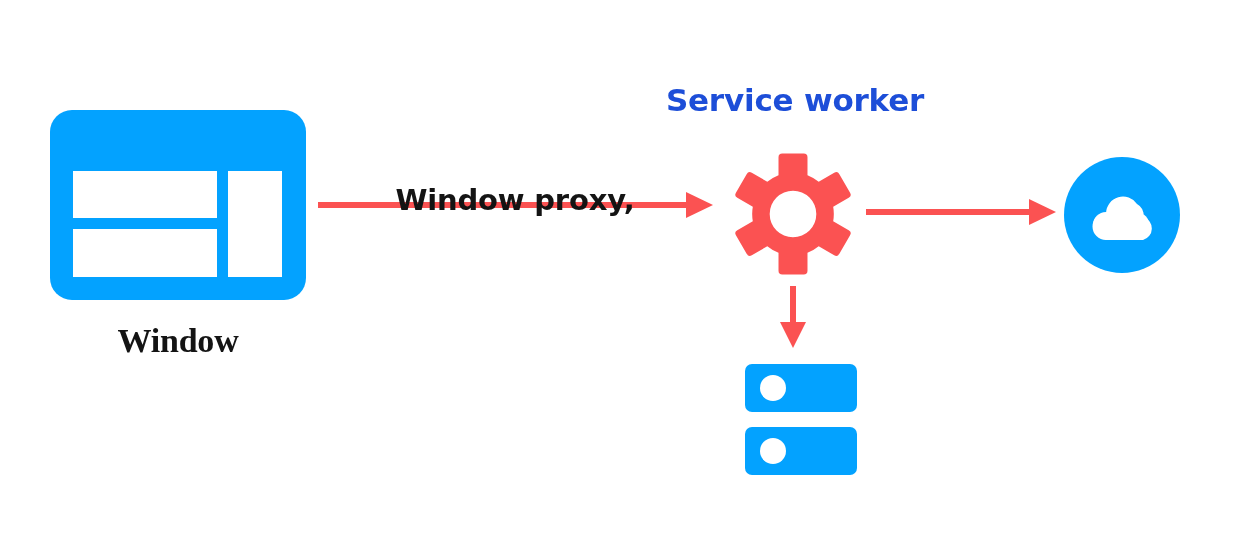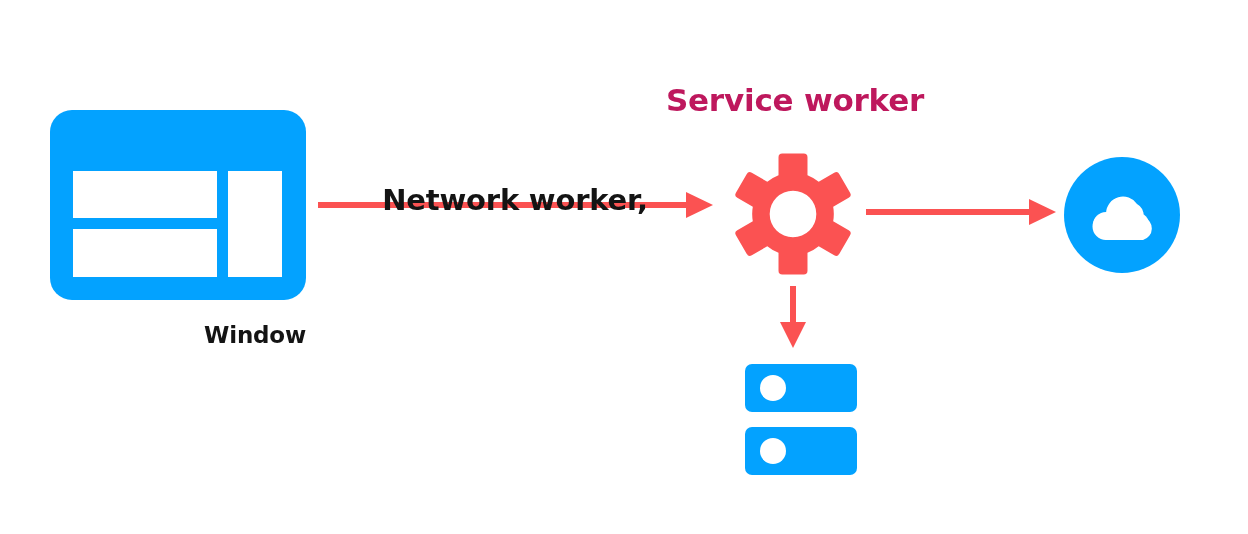--- a/index.html
+++ b/index.html
@@ -40,22 +40,23 @@
   .label {
     color: #141414;
     font-weight: bold;
     letter-spacing: -0.2px;
     white-space: pre;
   }
   .label-window {
     left: 50px;
     top: 322px;
     width: 256px;
-    text-align: right;
-    font-size: 23px;
+    text-align: center;
+    font-size: 34px;
+    font-family: Liberation Serif, serif;
   }
   .label-caption {
     left: 370px;
     top: 104px;
     width: 290px;
     text-align: center;
     font-size: 29px;
     line-height: 1.33;
   }
   .label-sw {
@@ -135,24 +136,24 @@
   <div class="abs label label-window" style="color: rgb(20, 20, 20);">Window</div>
 
   <div class="abs arrow arrow-window-sw">
     <svg viewBox="0 0 395 26" width="395" height="26" xmlns="http://www.w3.org/2000/svg">
       <line x1="0" y1="13" x2="370" y2="13" stroke="#fb5252" stroke-width="6"></line>
       <polygon points="368,0 395,13 368,26" fill="#fb5252"></polygon>
     </svg>
   </div>
 
   <div class="abs label label-caption" style="color: rgb(20, 20, 20);">
-    <div>Network worker,</div>
-  </div>
-
-  <div class="abs label label-sw" style="color: #be185d;">Service worker</div>
+    <div>Window proxy,</div>
+  </div>
+
+  <div class="abs label label-sw" style="color: #1d4ed8;">Service worker</div>
 
   <div class="abs gear-icon">
     <svg viewBox="0 0 100 100" xmlns="http://www.w3.org/2000/svg">
       <path fill="#fb5252" d="
         M 41.5 2
         L 58.5 2
         A 3 3 0 0 1 61.5 5
         L 61.5 19.2
         A 33 33 0 0 1 70.4 24.4
         L 82.7 17.3

